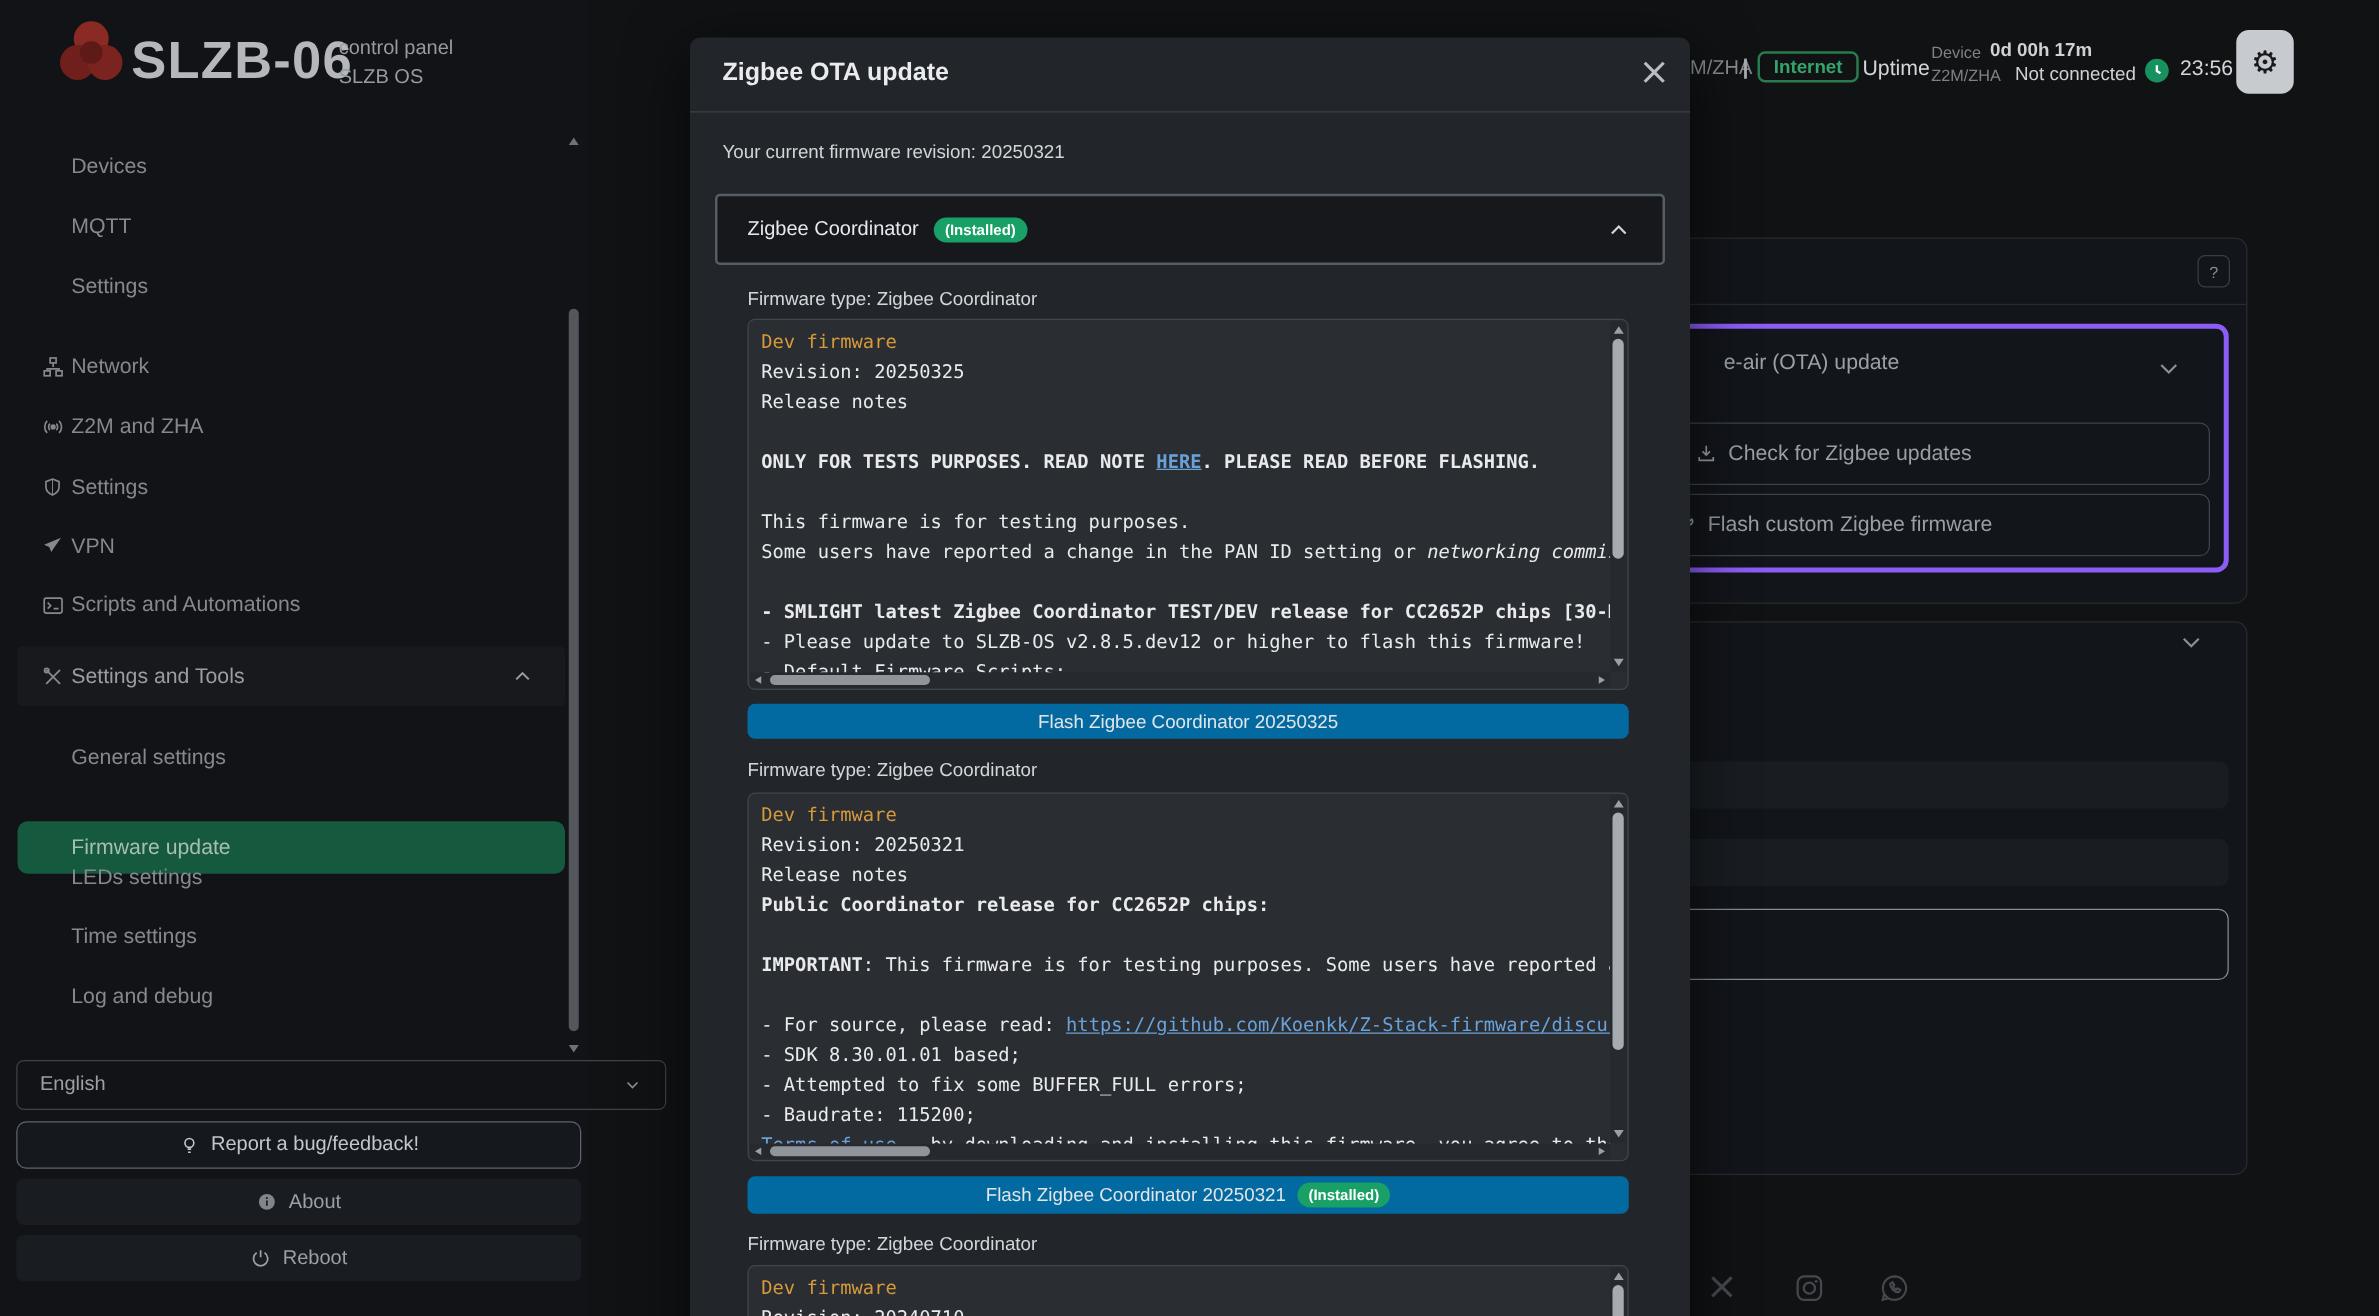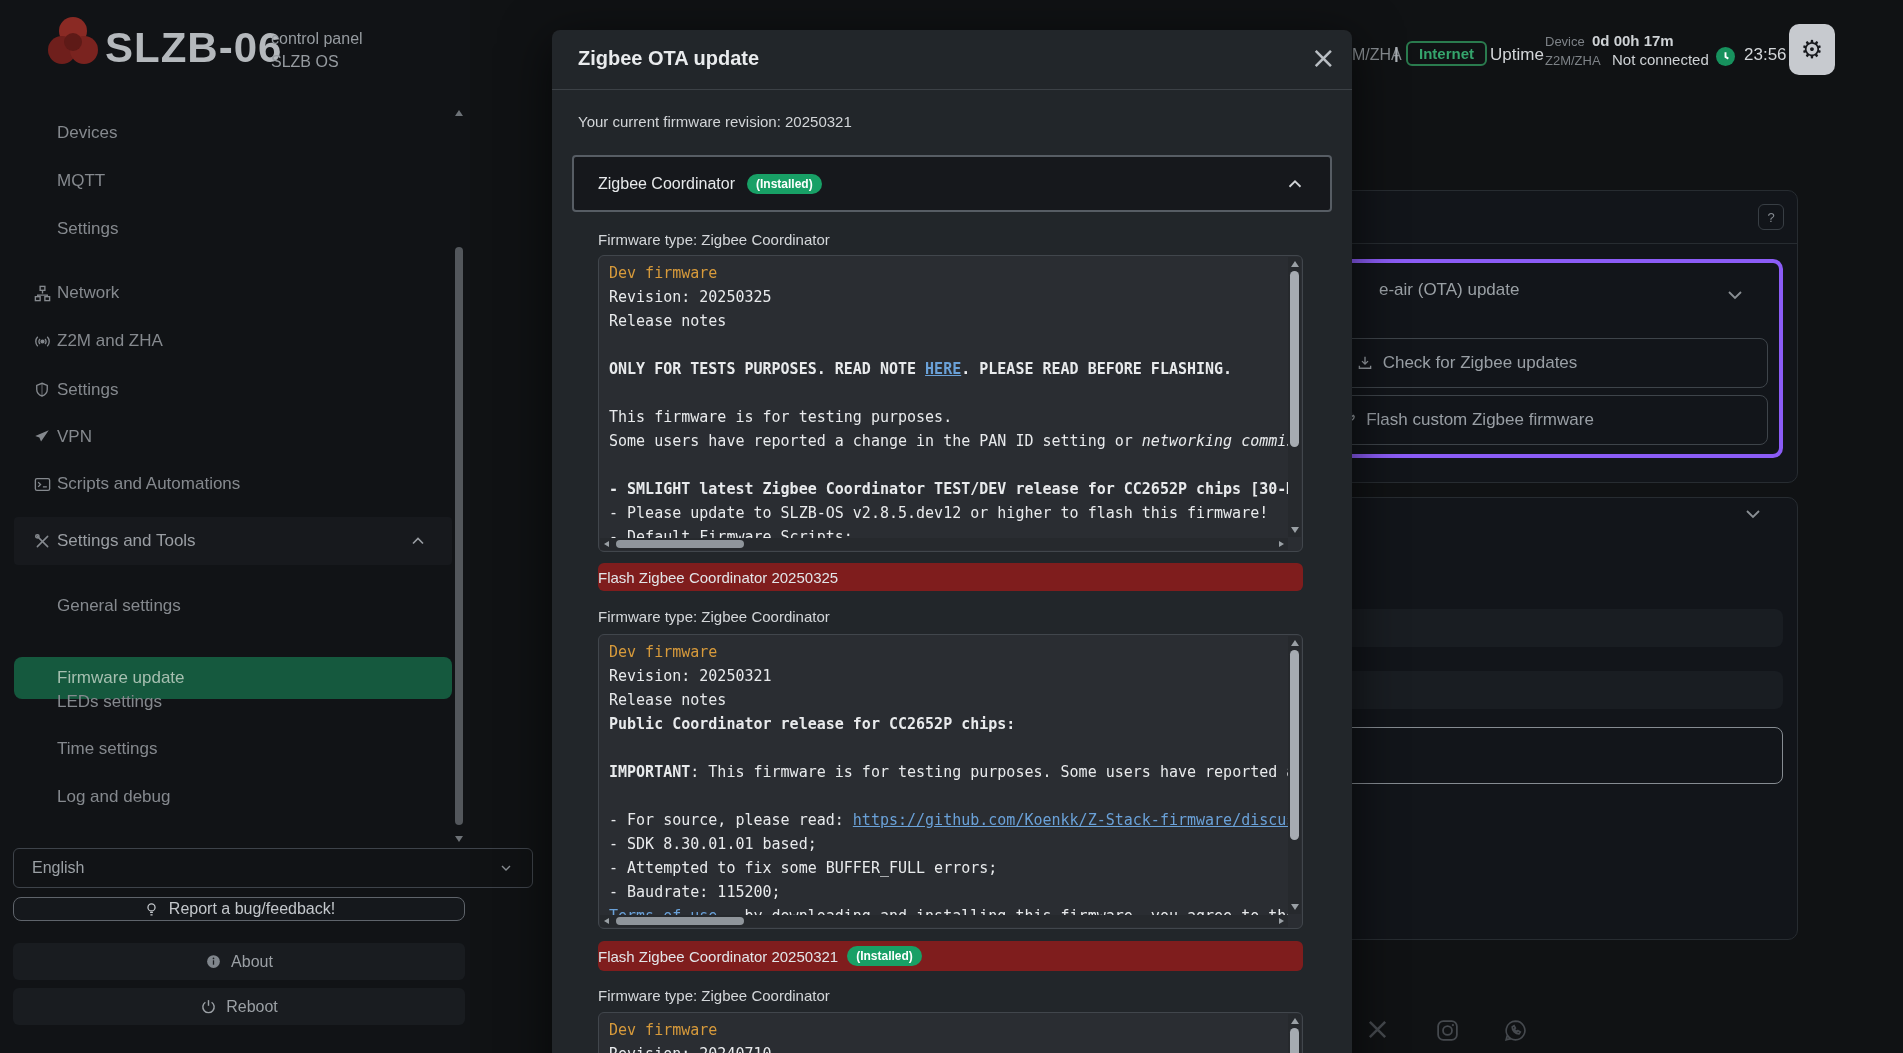--- a/index.html
+++ b/index.html
@@ -32,21 +32,21 @@
     border-bottom:6px solid #6d7277; }
   .tri.down { left:5px; bottom:6px; border-left:4px solid transparent; border-right:4px solid transparent;
     border-top:6px solid #6d7277; }
 
   .side-footer { position:absolute; left:0; top:840px; width:470px; }
   .lang-select { position:absolute; left:13px; top:8px; width:520px; height:40px; border:1px solid #3e434a;
     border-radius:6px; display:flex; align-items:center; padding:0 18px; color:#9ba0a5; font-size:16px; cursor:pointer; }
   .lang-select .chev { margin-left:auto; color:#8a8f94; }
   .side-btn { position:absolute; left:13px; width:452px; display:flex; align-items:center; justify-content:center;
     gap:9px; color:#9ba0a5; font-size:16px; cursor:pointer; }
-  .btn-report { top:57px; height:24px; border:1px solid #5f646b; border-radius:8px; background:#15181c; color:#c3c7cb; }
+  .btn-report { top:57px; height:38px; border:1px solid #5f646b; border-radius:8px; background:#15181c; color:#c3c7cb; }
   .btn-about { top:103px; height:37px; background:#191c20; border-radius:6px; }
   .btn-reboot { top:148px; height:37px; background:#191c20; border-radius:6px; }
 
   
   .topbar span { position:absolute; white-space:nowrap; }
   .tb-mode { left:1352px; top:46px; font-size:16px; color:#868b90; }
   .tb-sep  { left:1394px; top:44px; font-size:17px; font-weight:bold; color:#aab0b5; }
   .tb-inet { left:1406px; top:41px; border:2px solid #2a7b4e; border-radius:6px; padding:2px 11px;
     color:#35a46c; font-weight:bold; font-size:15px; }
   .tb-uptime { left:1490px; top:45px; font-size:17px; color:#d3d6d9; }
@@ -111,22 +111,22 @@
   .vsb { position:absolute; right:1px; top:1px; width:13px; bottom:14px; background:#26292d; }
   .vsb .thumb { position:absolute; left:2px; top:14px; width:9px; background:#a6abb1; border-radius:5px; }
   .hsb { position:absolute; left:1px; right:14px; bottom:1px; height:12px; background:#26292d; }
   .hsb .thumb { position:absolute; left:16px; top:2px; width:128px; height:8px; background:#8f959b; border-radius:4px; }
   .tri.hleft { left:4px; top:3px; border-top:3.5px solid transparent; border-bottom:3.5px solid transparent;
     border-right:5px solid #9aa0a5; }
   .tri.hright { right:4px; top:3px; border-top:3.5px solid transparent; border-bottom:3.5px solid transparent;
     border-left:5px solid #9aa0a5; }
   .vsb .tri.up { left:3px; top:4px; border-bottom-color:#9aa0a5; }
   .vsb .tri.down { left:3px; bottom:4px; border-top-color:#9aa0a5; }
-  .flash-btn { position:absolute; left:46px; width:705px; background:#7f1d1d; border-radius:6px;
-    display:flex; align-items:center; justify-content:flex-start; gap:9px; color:#e2e5e8; font-size:15px; cursor:pointer; }
+  .flash-btn { position:absolute; left:46px; width:705px; background:#0369a1; border-radius:6px;
+    display:flex; align-items:center; justify-content:center; gap:9px; color:#e2e5e8; font-size:15px; cursor:pointer; }
 </style>
 </head>
 <body>
 
 <div class="stage">
 
   <aside class="sidebar">
     <div class="brand">
       <svg class="brand-logo" viewBox="0 0 56 58">
         <circle cx="28" cy="17" r="14" fill="#8a2a24"></circle>

